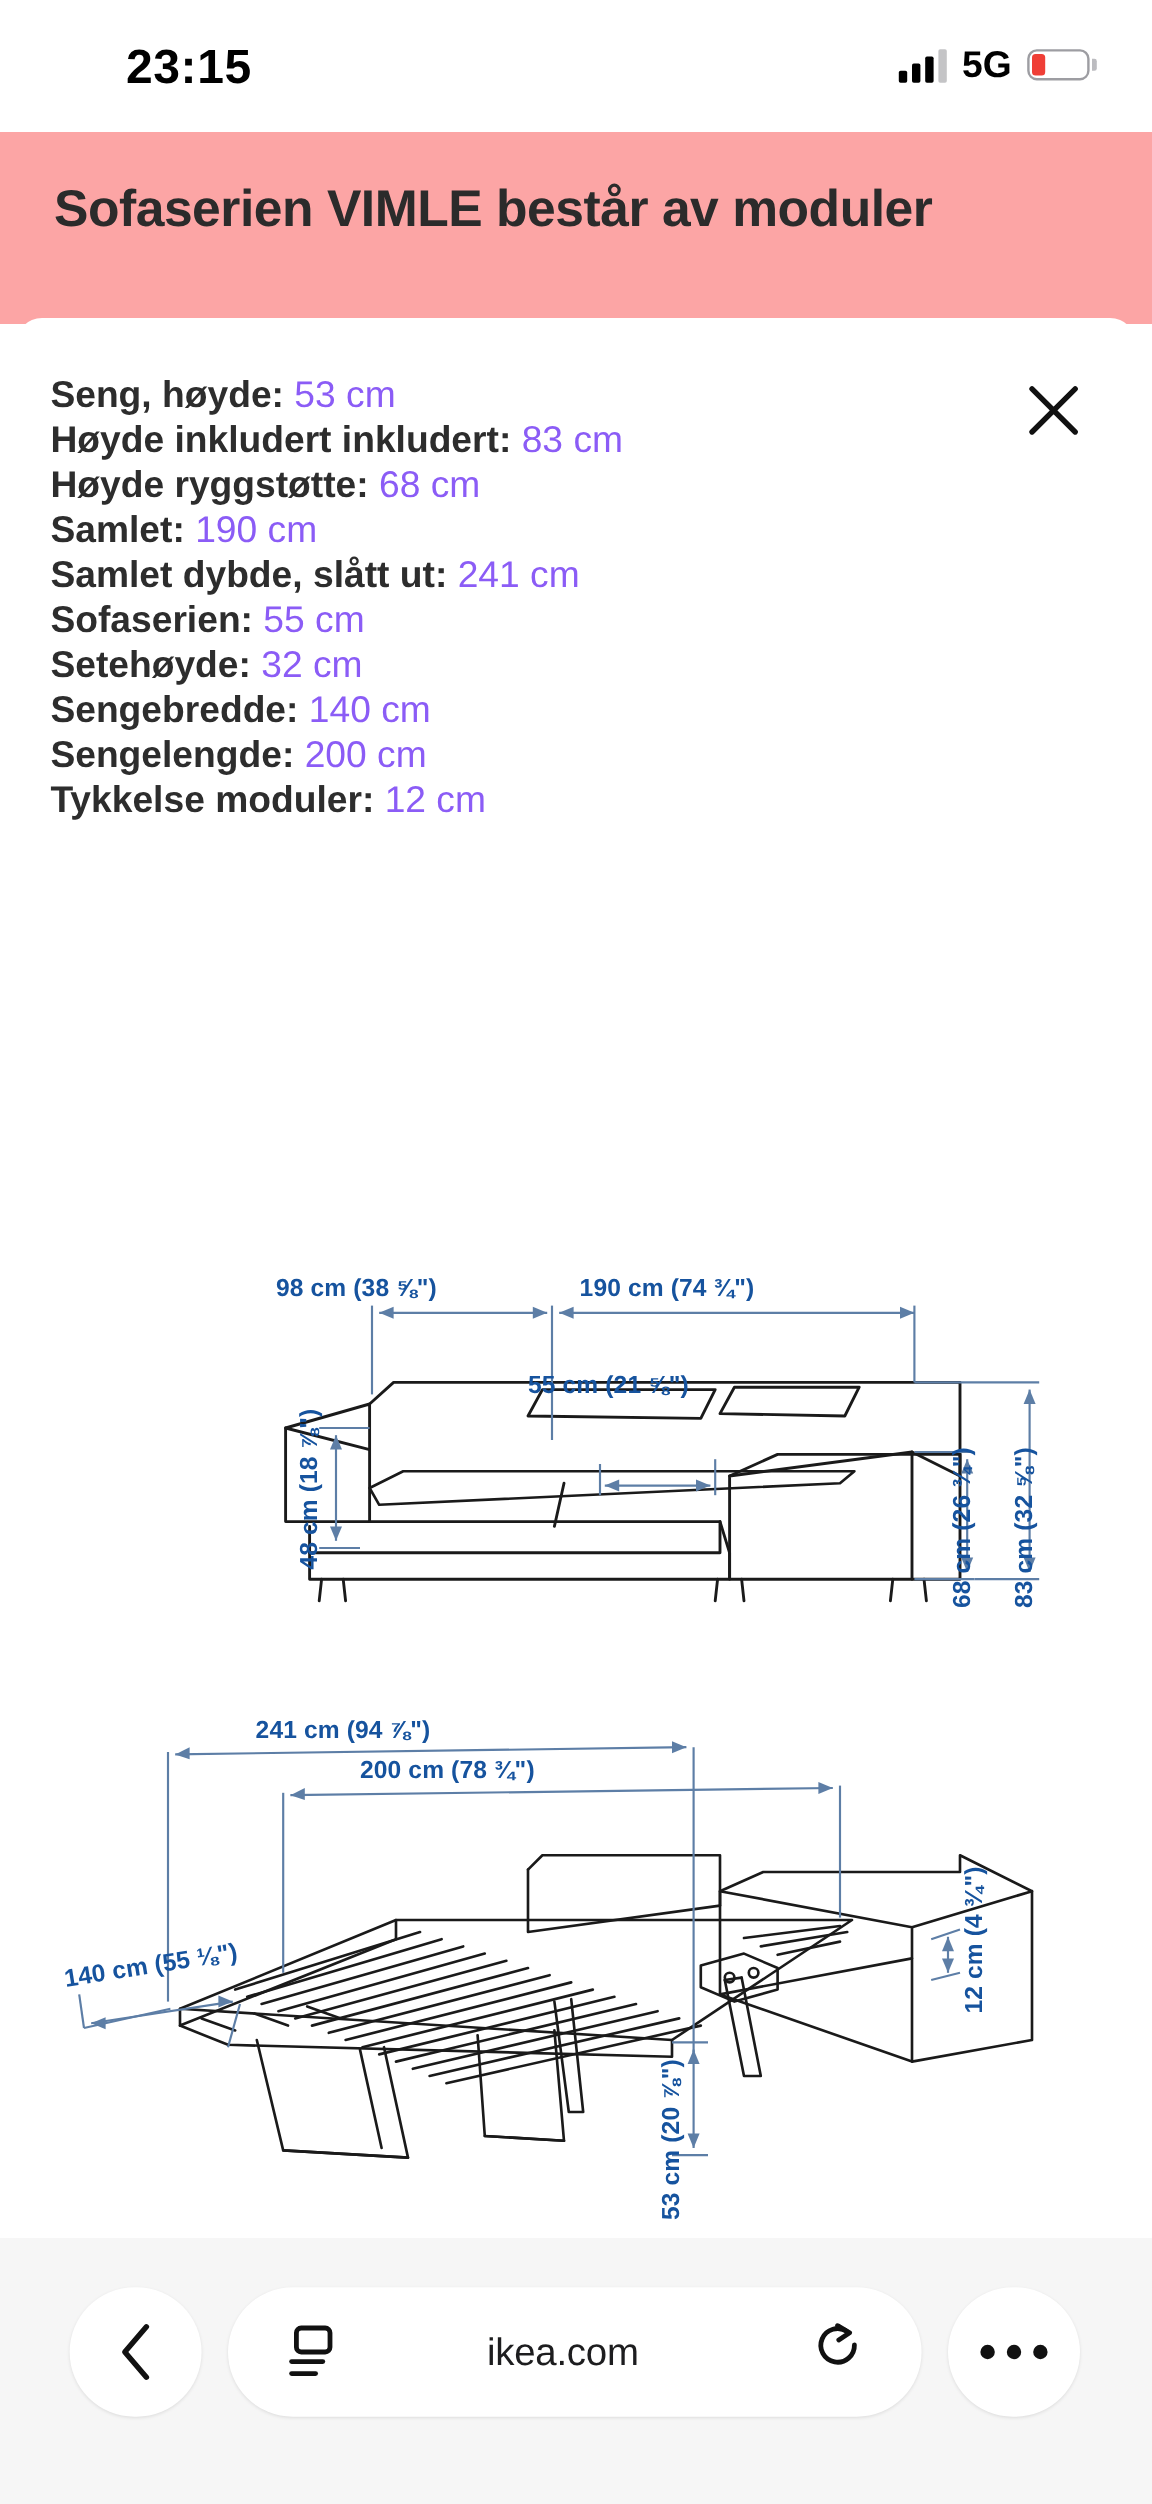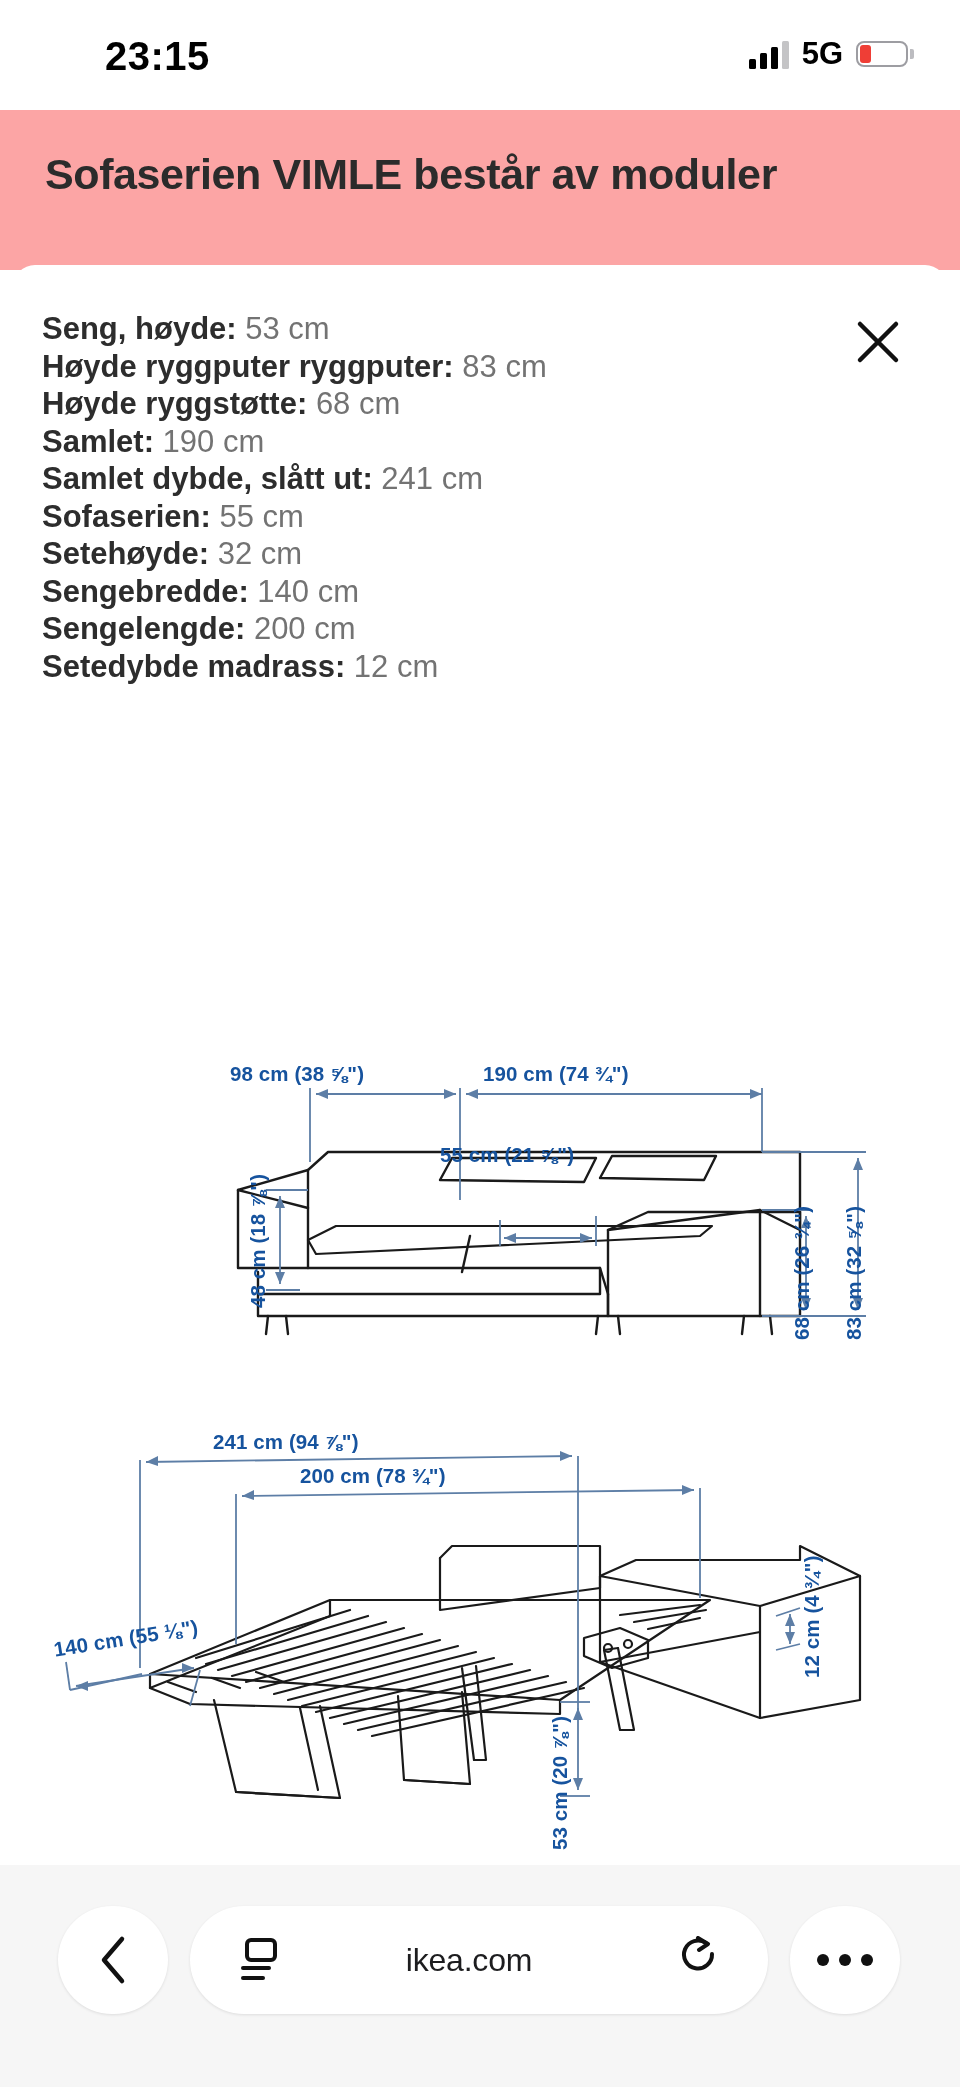--- a/index.html
+++ b/index.html
@@ -72,21 +72,21 @@
 
   
   .spec-list {
     position:absolute; left:42px; top:310px; width:860px;
   }
   .spec-row {
     font-size:31px; color:#3a3a3a; line-height:37.5px;
     margin-bottom:0px; white-space:nowrap;
   }
   .spec-label { font-weight:700; color:#2d2d2d; }
-  .spec-value { font-weight:400; color:#737373; }
+  .spec-value { font-weight:400; color:#8b5cf6; }
 
   
   .drawing { position:absolute; left:0; top:0; }
   .dim-text {
     position:absolute;
     color:#16539e; font-weight:700; font-size:20.5px;
     white-space:nowrap; letter-spacing:0.1px;
   }
   .dim-text.v { transform-origin:0 0; }
 
@@ -150,21 +150,21 @@
     </svg>
   </div>
 </div>
 
 <div class="spec-list">
   <div class="spec-row">
     <span class="spec-label">Seng, høyde:</span>
     <span class="spec-value">53 cm</span>
   </div>
   <div class="spec-row">
-    <span class="spec-label">Høyde ryggputer ryggputer:</span>
+    <span class="spec-label">Høyde inkludert inkludert:</span>
     <span class="spec-value">83 cm</span>
   </div>
   <div class="spec-row">
     <span class="spec-label">Høyde ryggstøtte:</span>
     <span class="spec-value">68 cm</span>
   </div>
   <div class="spec-row">
     <span class="spec-label">Samlet:</span>
     <span class="spec-value">190 cm</span>
   </div>
@@ -182,21 +182,21 @@
   </div>
   <div class="spec-row">
     <span class="spec-label">Sengebredde:</span>
     <span class="spec-value">140 cm</span>
   </div>
   <div class="spec-row">
     <span class="spec-label">Sengelengde:</span>
     <span class="spec-value">200 cm</span>
   </div>
   <div class="spec-row">
-    <span class="spec-label">Setedybde madrass:</span>
+    <span class="spec-label">Tykkelse moduler:</span>
     <span class="spec-value">12 cm</span>
   </div>
 </div>
 
 <div class="drawing" style="left:0px; top:1040px; width:960px; height:330px;">
   <svg width="960" height="330" viewBox="0 0 960 330" aria-hidden="true">
     <g stroke="#1a1a1a" stroke-width="2.4" fill="none" stroke-linejoin="round" stroke-linecap="round">
 
       <path d="M308 130 L328 112 L800 112 L800 190"></path>
 

